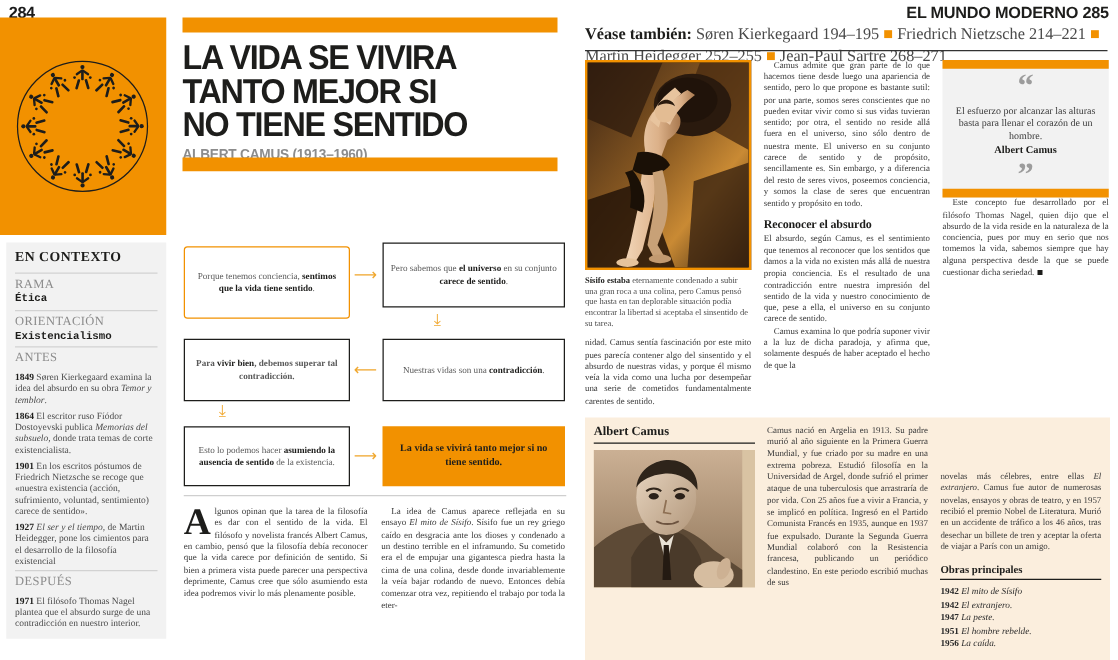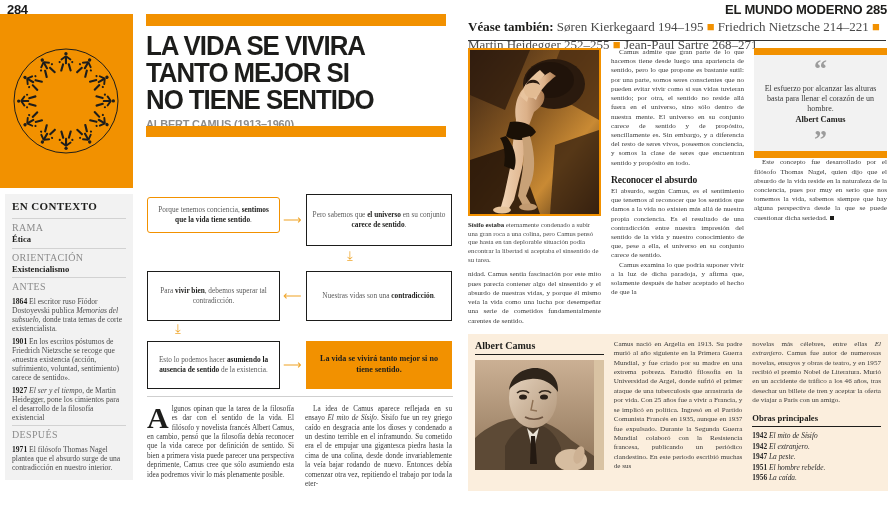--- a/index.html
+++ b/index.html
@@ -56,21 +56,21 @@
     font-family: "Liberation Serif", serif;
     font-weight: bold; font-size: 11px; color: #1d1d1b;
     letter-spacing: 0.4px; padding-bottom: 3px;
   }
   .ctx-sep { height: 1px; background: #d2d2d2; margin: 3px 0 3px 0; }
   .ctx-head {
     font-size: 10px; color: #8b8b8b; letter-spacing: 0.35px;
     line-height: 1.22;
   }
   .ctx-sub {
-    font-size: 8.6px; font-weight: bold; color: #1d1d1b; line-height: 1.22;
+    font-size: 8.6px; font-weight: bold; color: #1d1d1b; line-height: 1.22; font-family: Liberation Mono, monospace;
   }
   .ctx-entry { font-size: 7.6px; line-height: 1.2; color: #4a4a4a; margin-top: 3.5px; text-align: left; }
   .ctx-entry b { color: #1d1d1b; }
   .ctx-entry i { font-style: italic; }
 
   
   .flow { position: absolute; left: 147px; top: 193px; width: 306px; height: 158px; }
   .fbox {
     position: absolute; background: #fff;
     display: flex; align-items: center; justify-content: center;
@@ -330,45 +330,46 @@
       <h3>EN CONTEXTO</h3>
       <div class="ctx-sep"></div>
       <div class="ctx-head">RAMA</div>
       <div class="ctx-sub">Ética</div>
       <div class="ctx-sep"></div>
       <div class="ctx-head">ORIENTACIÓN</div>
       <div class="ctx-sub">Existencialismo</div>
       <div class="ctx-sep"></div>
       <div class="ctx-head">ANTES</div>
       <div id="antes-list">
+          <div class="ctx-entry"><b>1849</b> Søren Kierkegaard examina la idea del absurdo en su obra <i>Temor y temblor</i>.</div>
           <div class="ctx-entry"><b>1864</b> El escritor ruso Fíódor Dostoyevski publica <i>Memorias del subsuelo</i>, donde trata temas de corte existencialista.</div>
           <div class="ctx-entry"><b>1901</b> En los escritos póstumos de Friedrich Nietzsche se recoge que «nuestra existencia (acción, sufrimiento, voluntad, sentimiento) carece de sentido».</div>
           <div class="ctx-entry"><b>1927</b> <i>El ser y el tiempo</i>, de Martin Heidegger, pone los cimientos para el desarrollo de la filosofía existencial</div>
         </div>
       <div class="ctx-sep"></div>
       <div class="ctx-head">DESPUÉS</div>
       <div id="despues-list">
           <div class="ctx-entry"><b>1971</b> El filósofo Thomas Nagel plantea que el absurdo surge de una contradicción en nuestro interior.</div>
         </div>
     </div>
 
     <div class="flow">
-      <div class="fbox sketch-orange" style="left:0px; top:4px; width:133px; height:36px;">
+      <div class="fbox sketch-orange" style="left:0px; top:4px; width:133px; height:58px;">
         <div><span>Porque tenemos conciencia, </span><b>sentimos que la vida tiene sentido</b><span>.</span></div>
       </div>
       <div class="arrow" style="left:136px; top:19px; font-size:13px;">⟶</div>
       <div class="fbox sketch" style="left:159px; top:1px; width:146px; height:52px;">
         <div><span>Pero sabemos que </span><b>el universo</b><span> en su conjunto </span><b>carece de sentido</b><span>.</span></div>
       </div>
       <div class="arrow" style="left:200px; top:55px; font-size:13px;">⤓</div>
       <div class="fbox sketch" style="left:159px; top:78px; width:146px; height:50px;">
         <div><span>Nuestras vidas son una </span><b>contradicción</b><span>.</span></div>
       </div>
       <div class="arrow" style="left:136px; top:95px; font-size:13px;">⟵</div>
-      <div class="fbox sketch" style="left:0px; top:78px; width:133px; height:50px;">
+      <div class="fbox sketch" style="left:0px; top:78px; width:133px; height:50px;font-weight:bold;">
         <div><span>Para </span><b>vivir bien</b><span>, debemos superar tal contradicción.</span></div>
       </div>
       <div class="arrow" style="left:28px; top:128px; font-size:13px;">⤓</div>
       <div class="fbox sketch" style="left:0px; top:148px; width:133px; height:48px;">
         <div><span>Esto lo podemos hacer </span><b>asumiendo la ausencia de sentido</b><span> de la existencia.</span></div>
       </div>
       <div class="arrow" style="left:136px; top:164px; font-size:13px;">⟶</div>
       <div class="fbox solid" style="left:159px; top:148px; width:146px; height:48px;">La vida se vivirá tanto mejor si no tiene sentido.</div>
     </div>
 
@@ -480,21 +481,21 @@
                   <path d="M52 68 L58 92 L64 68 L58 74 Z" fill="#e9e2d6"></path>
                   <path d="M56 76 L60 76 L62 104 L55 104 Z" fill="#241a12"></path>
                   <ellipse cx="96" cy="100" rx="16" ry="11" fill="#d6bda0"></ellipse>
                   <ellipse cx="104" cy="95" rx="5" ry="9" fill="#cdb193" transform="rotate(20 104 95)"></ellipse>
                 </svg>
               </div>
             </div>
             <div style="width:133px;">
               <p>Camus nació en Argelia en 1913. Su padre murió al año siguiente en la Primera Guerra Mundial, y fue criado por su madre en una extrema pobreza. Estudió filosofía en la Universidad de Argel, donde sufrió el primer ataque de una tuberculosis que arrastraría de por vida. Con 25 años fue a vivir a Francia, y se implicó en política. Ingresó en el Partido Comunista Francés en 1935, aunque en 1937 fue expulsado. Durante la Segunda Guerra Mundial colaboró con la Resistencia francesa, publicando un periódico clandestino. En este periodo escribió muchas de sus</p>
             </div>
-            <div style="width:133px;">
+            <div style="width:133px;margin-top:37px;">
               <p><span>novelas más célebres, entre ellas </span><i>El extranjero</i><span>. Camus fue autor de numerosas novelas, ensayos y obras de teatro, y en 1957 recibió el premio Nobel de Literatura. Murió en un accidente de tráfico a los 46 años, tras desechar un billete de tren y aceptar la oferta de viajar a París con un amigo.</span></p>
               <div class="works-title">Obras principales</div>
               <div class="works-rule"></div>
               <div id="works-list">
                   <div class="work"><b>1942</b> <i>El mito de Sísifo</i></div>
                   <div class="work"><b>1942</b> <i>El extranjero.</i></div>
                   <div class="work"><b>1947</b> <i>La peste.</i></div>
                   <div class="work"><b>1951</b> <i>El hombre rebelde.</i></div>
                   <div class="work"><b>1956</b> <i>La caída.</i></div>
                 </div>

